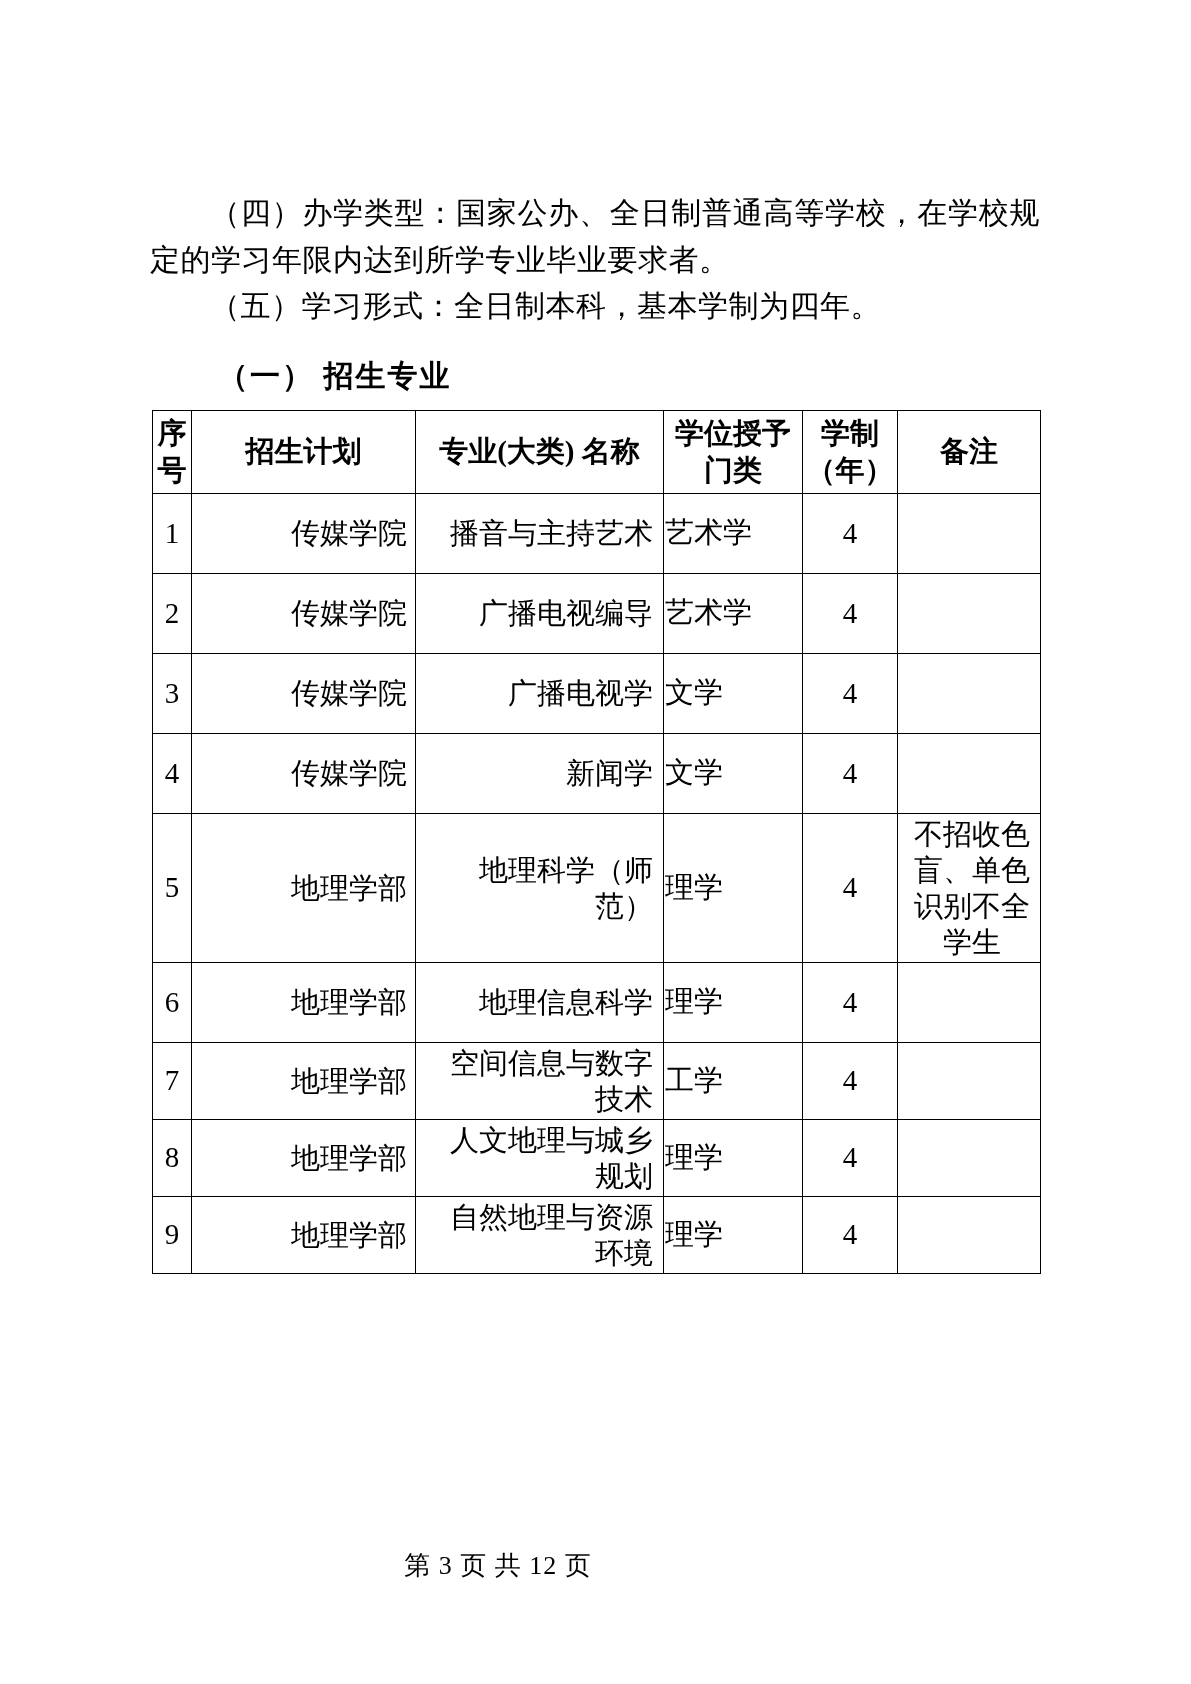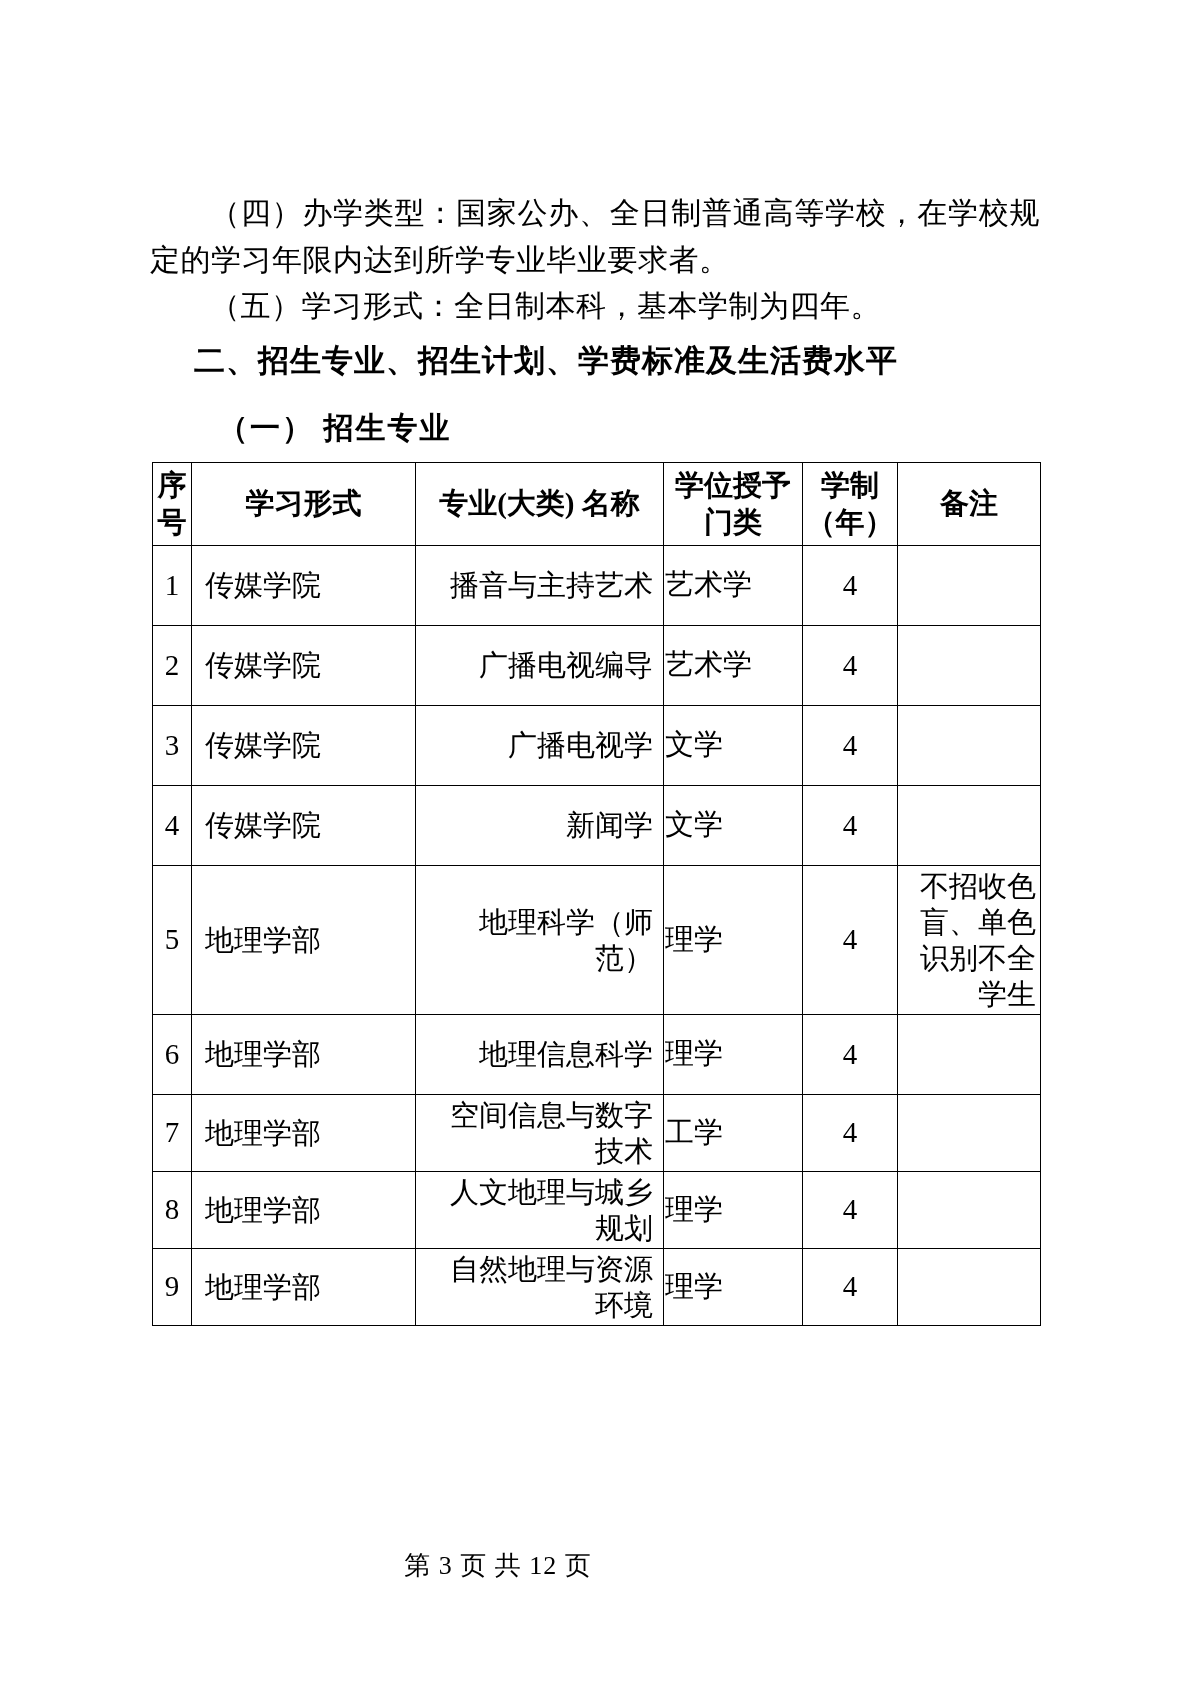--- a/index.html
+++ b/index.html
@@ -59,62 +59,61 @@
     font-weight: bold;
     text-align: center;
     padding: 2px 0;
     line-height: 37px;
     height: 78px;
   }
   tbody tr { height: 80px; }
   tbody tr:nth-child(5) { height: 145px; }
   tbody tr:nth-child(n+7) { height: 72px; }
   td.col-no     { text-align: center; }
-  td.col-college{ text-align: left; padding: 2px 8px 2px 13px; line-height: 36px; }
+  td.col-college{ text-align: right; padding: 2px 8px 2px 13px; line-height: 36px; }
   td.col-major  { text-align: right; padding: 2px 10px 2px 13px; line-height: 36px; }
   td.col-degree { }
   td.col-years  { text-align: center; }
-  td.col-remark { text-align: right; padding: 2px 4px 2px 10px; line-height: 36px; margin-top: 24px; }
+  td.col-remark { text-align: center; padding: 2px 4px 2px 10px; line-height: 36px; margin-top: 24px; }
   .page-footer {
     position: absolute;
     left: 0;
     top: 1548px;
     width: 996px;
     text-align: center;
     font-size: 26px;
     letter-spacing: 1px;
   }
 </style>
 </head>
 <body>
 
 <div class="page">
 
   <p class="body-para">（四）办学类型：国家公办、全日制普通高等学校，在学校规定的学习年限内达到所学专业毕业要求者。</p>
 
   <p class="body-para">（五）学习形式：全日制本科，基本学制为四年。</p>
 
 
-  <h2 class="section-heading">二、招生专业、招生计划、学费标准及生活费水平</h2>
 
   <h3 class="subsection-heading">（一） 招生专业</h3>
 
   <table class="majors">
     <colgroup>
       <col style="width:39px">
       <col style="width:224px">
       <col style="width:248px">
       <col style="width:139px">
       <col style="width:95px">
       <col style="width:143px">
     </colgroup>
     <thead>
       <tr>
         <th>序号</th>
-        <th>学习形式</th>
+        <th>招生计划</th>
         <th>专业(大类) 名称</th>
         <th>学位授予门类</th>
         <th>学制（年）</th>
         <th>备注</th>
       </tr>
     </thead>
     <tbody id="table-body">
         <tr>
           <td class="col-no">1</td>
           <td class="col-college">传媒学院</td>

